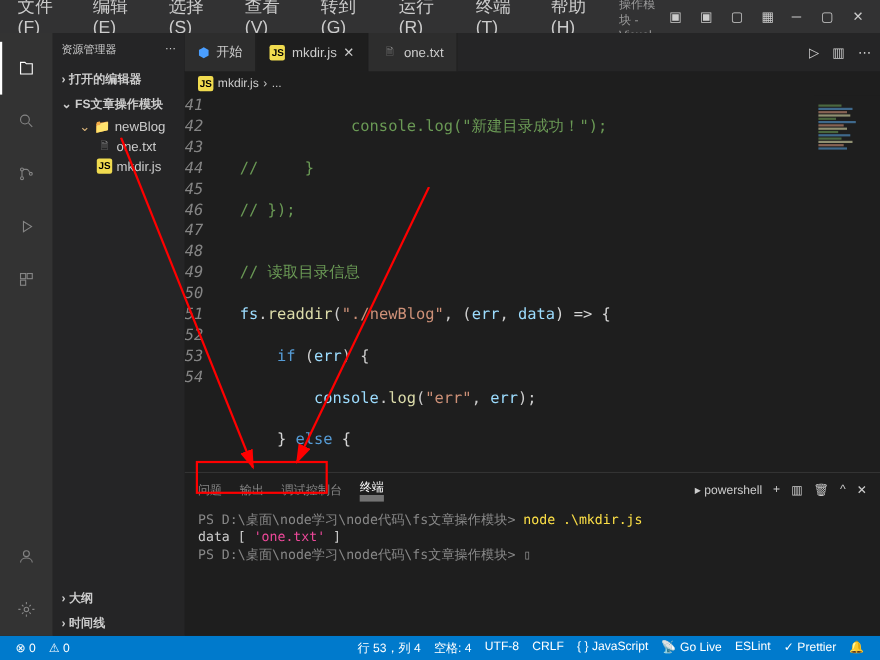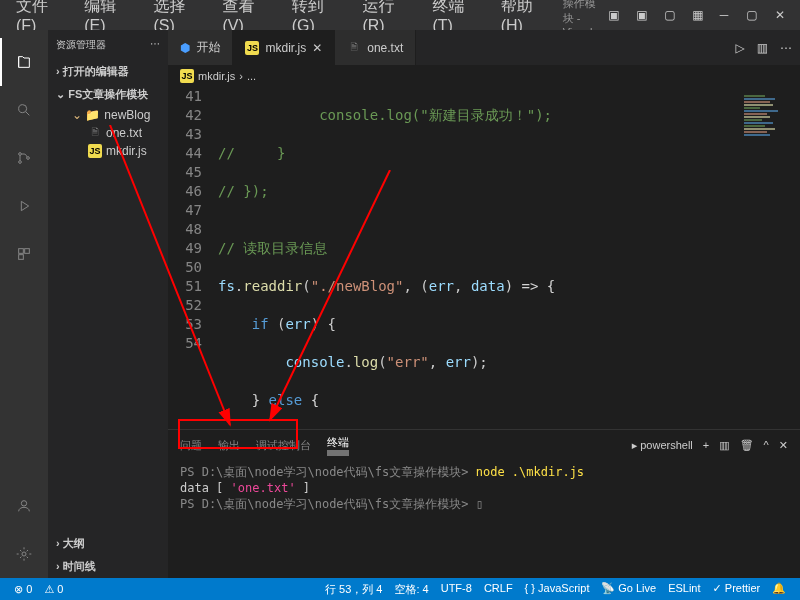--- a/index.html
+++ b/index.html
@@ -30,21 +30,21 @@
 .folder-icon { color: #dcb67a; }
 
 .editor-area { flex: 1; display: flex; flex-direction: column; background: #1e1e1e; }
 .tabs { height: 35px; background: #252526; display: flex; align-items: stretch; }
 .tab { padding: 0 12px; display: flex; align-items: center; gap: 6px; font-size: 12px; background: #2d2d2d; cursor: pointer; border-right: 1px solid #1e1e1e; }
 .tab.active { background: #1e1e1e; }
 .tab-actions { margin-left: auto; display: flex; align-items: center; padding: 0 8px; gap: 12px; }
 .breadcrumb { height: 22px; padding: 0 12px; font-size: 11px; display: flex; align-items: center; gap: 4px; background: #1e1e1e; }
 
 .code-area { flex: 1; display: flex; font-family: Consolas, monospace; font-size: 14px; overflow: hidden; position: relative; }
-.gutter { width: 50px; text-align: right; padding-right: 16px; color: #858585; line-height: 19px; }
+.gutter { width: 50px; text-align: left; padding-right: 16px; color: #858585; line-height: 19px; font-style: italic; }
 .code-content { flex: 1; line-height: 19px; white-space: pre; }
 .minimap { width: 60px; background: #1e1e1e; opacity: 0.6; position: relative; }
 .minimap-content { position: absolute; top: 8px; left: 4px; right: 4px; }
 .minimap-line { height: 2px; margin-bottom: 1px; }
 
 .c-comment { color: #6a9955; }
 .c-keyword { color: #569cd6; }
 .c-string { color: #ce9178; }
 .c-func { color: #dcdcaa; }
 .c-var { color: #9cdcfe; }

